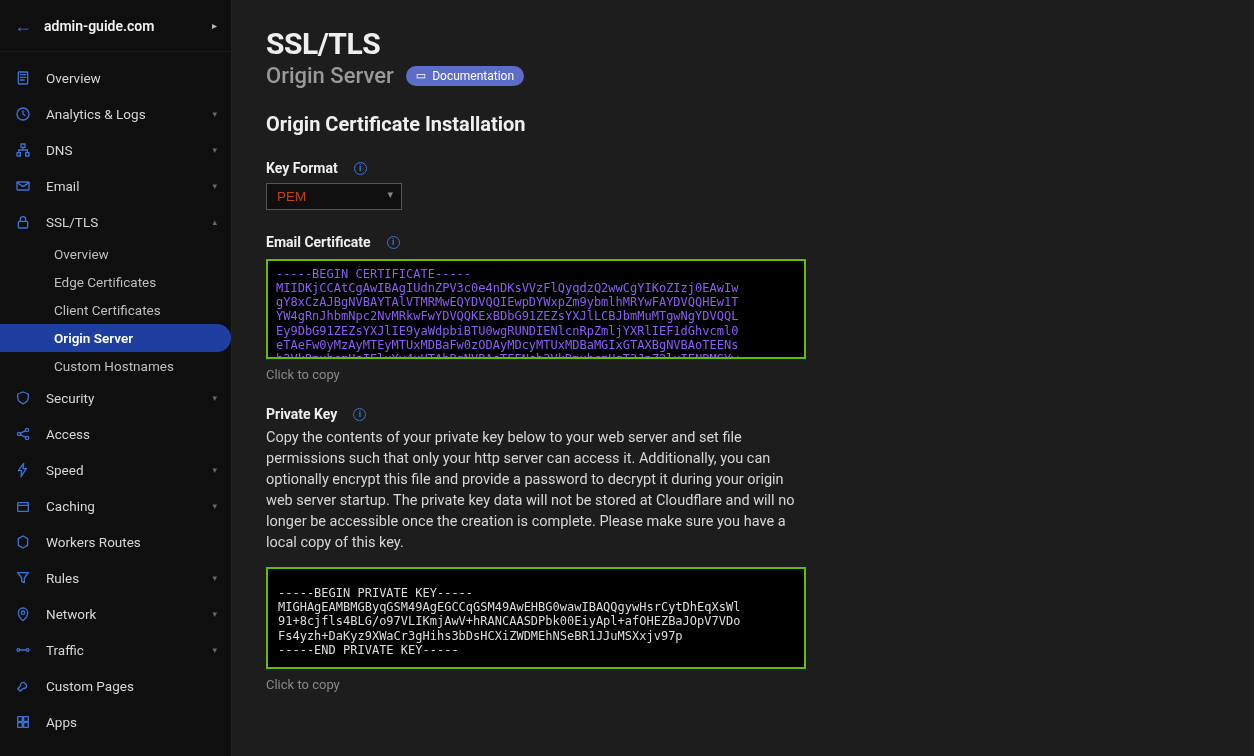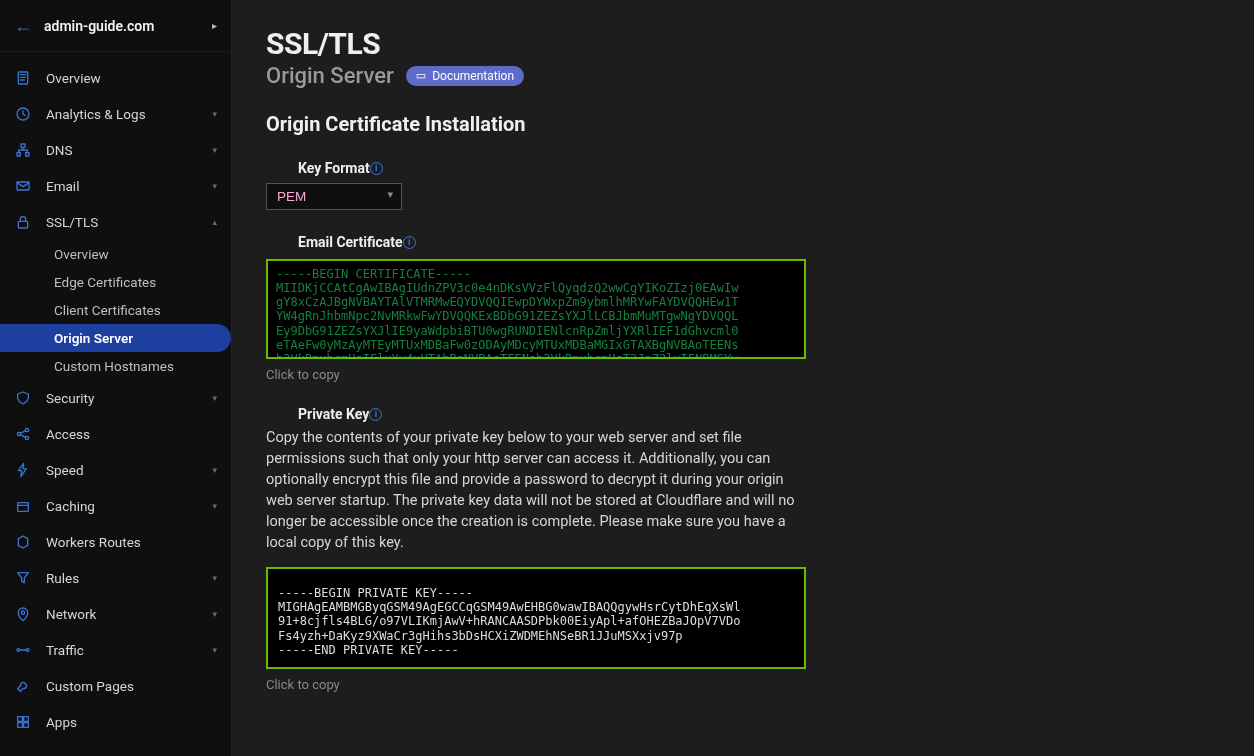--- a/index.html
+++ b/index.html
@@ -144,22 +144,21 @@
   p.desc b { font-weight: 700; }
   .field-row {
     margin-top: 22px;
   }
   .field-label {
     font-size: 14px;
     font-weight: 700;
     color: #efefef;
     display: inline-flex;
     align-items: center;
-    gap: 0;
-    margin-left: 32px;
+    gap: 16px;
   }
   .info-icon {
     width: 13px;
     height: 13px;
     border: 1.2px solid #3a73d6;
     border-radius: 50%;
     display: inline-flex;
     align-items: center;
     justify-content: center;
     font-size: 9px;
@@ -168,42 +167,42 @@
   }
   .select-wrap {
     margin-top: 6px;
     width: 136px;
     position: relative;
   }
   .select-wrap select {
     width: 100%;
     background: #0f0f0f;
     border: 1px solid #555;
-    color: #f9a8d4;
+    color: #c2410c;
     padding: 5px 28px 5px 10px;
     font-size: 13.5px;
     appearance: none;
     cursor: pointer;
   }
   .select-wrap::after {
     content: "▾";
     position: absolute;
     right: 9px;
     top: 5px;
     color: #888;
     font-size: 11px;
     pointer-events: none;
   }
   .cert-box {
     margin-top: 8px;
     width: 540px;
     height: 100px;
     border: 2px solid #66bb00;
     background: #000;
-    color: #15803d;
+    color: #8b5cf6;
     font-family: "SFMono-Regular", Menlo, Consolas, monospace;
     font-size: 12px;
     padding: 6px 8px;
     overflow-y: scroll;
     line-height: 1.18;
     white-space: pre;
   }
   .key-box {
     margin-top: 14px;
     width: 540px;

